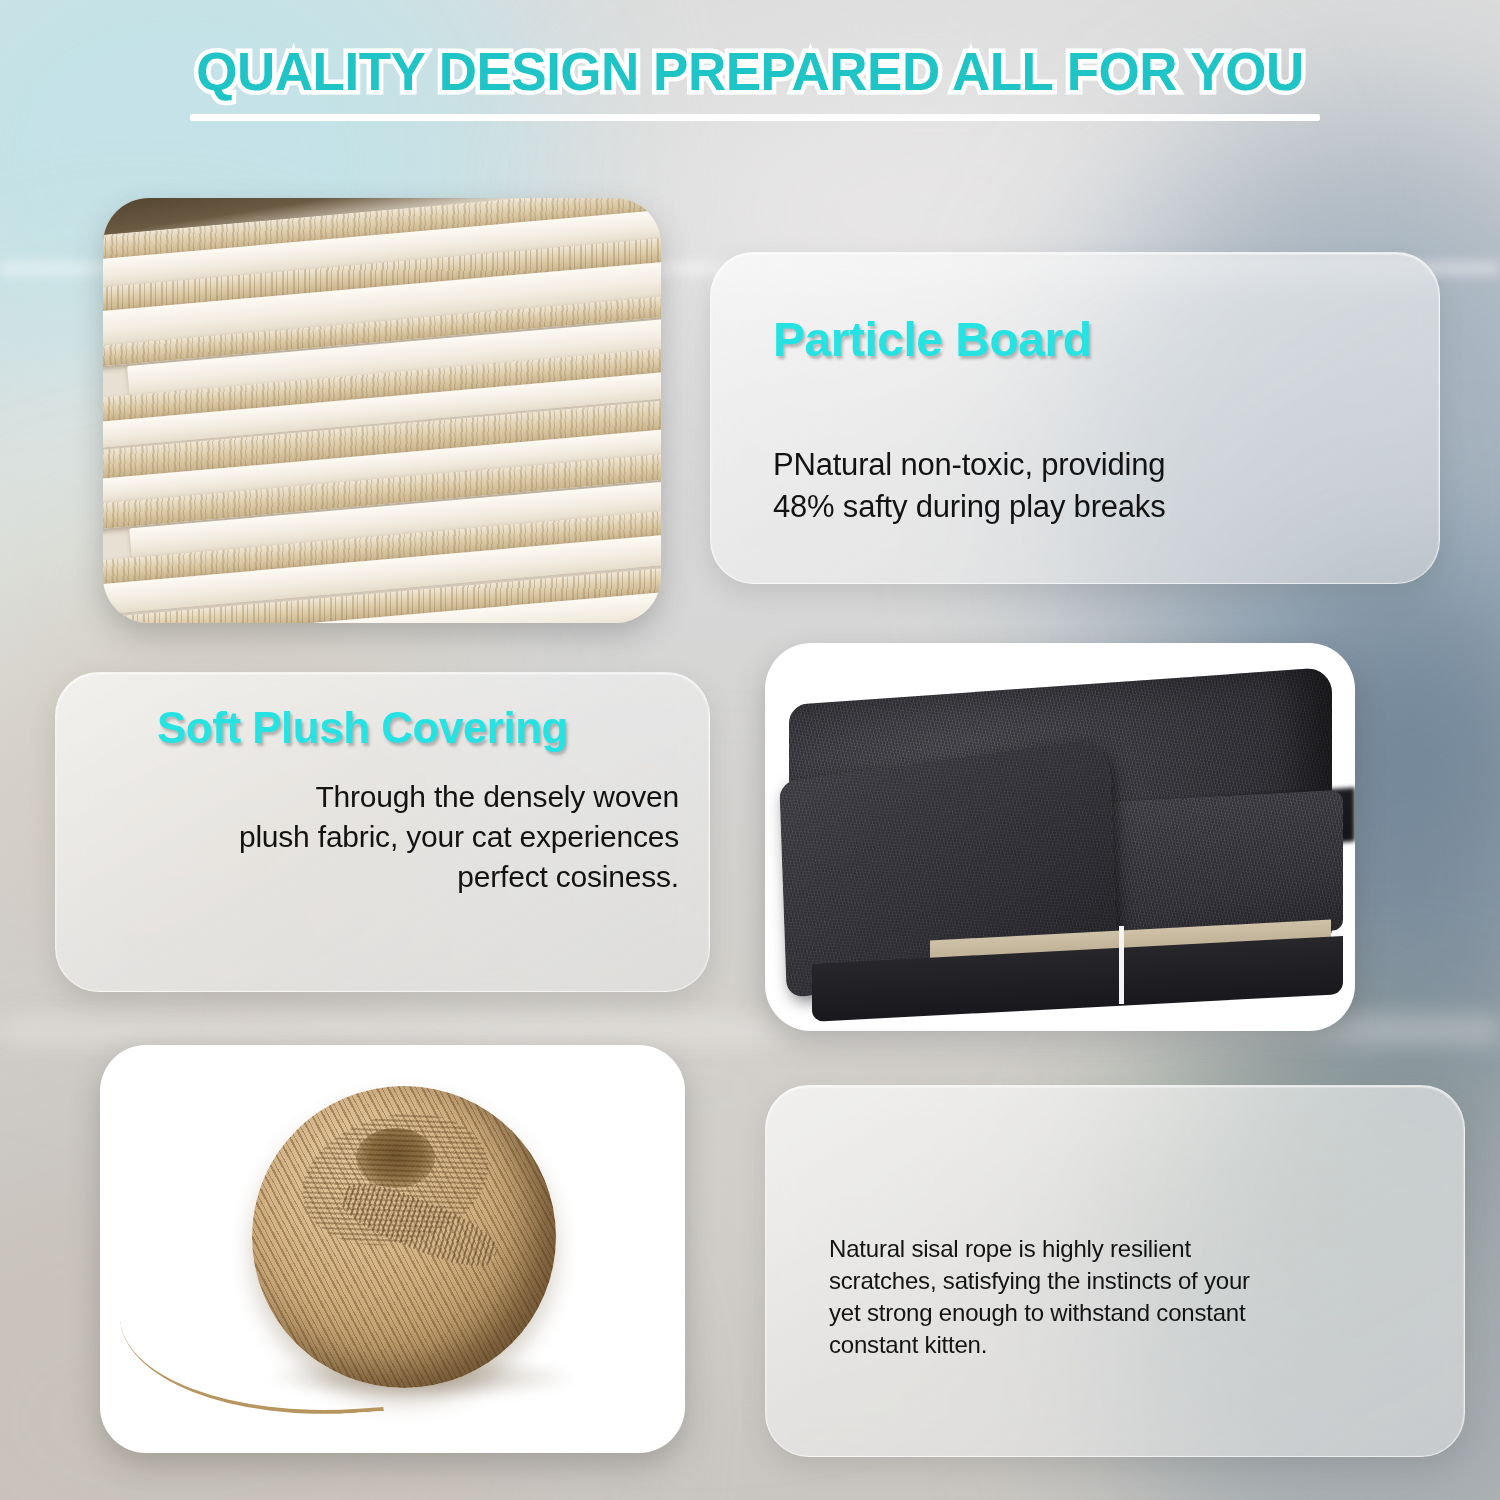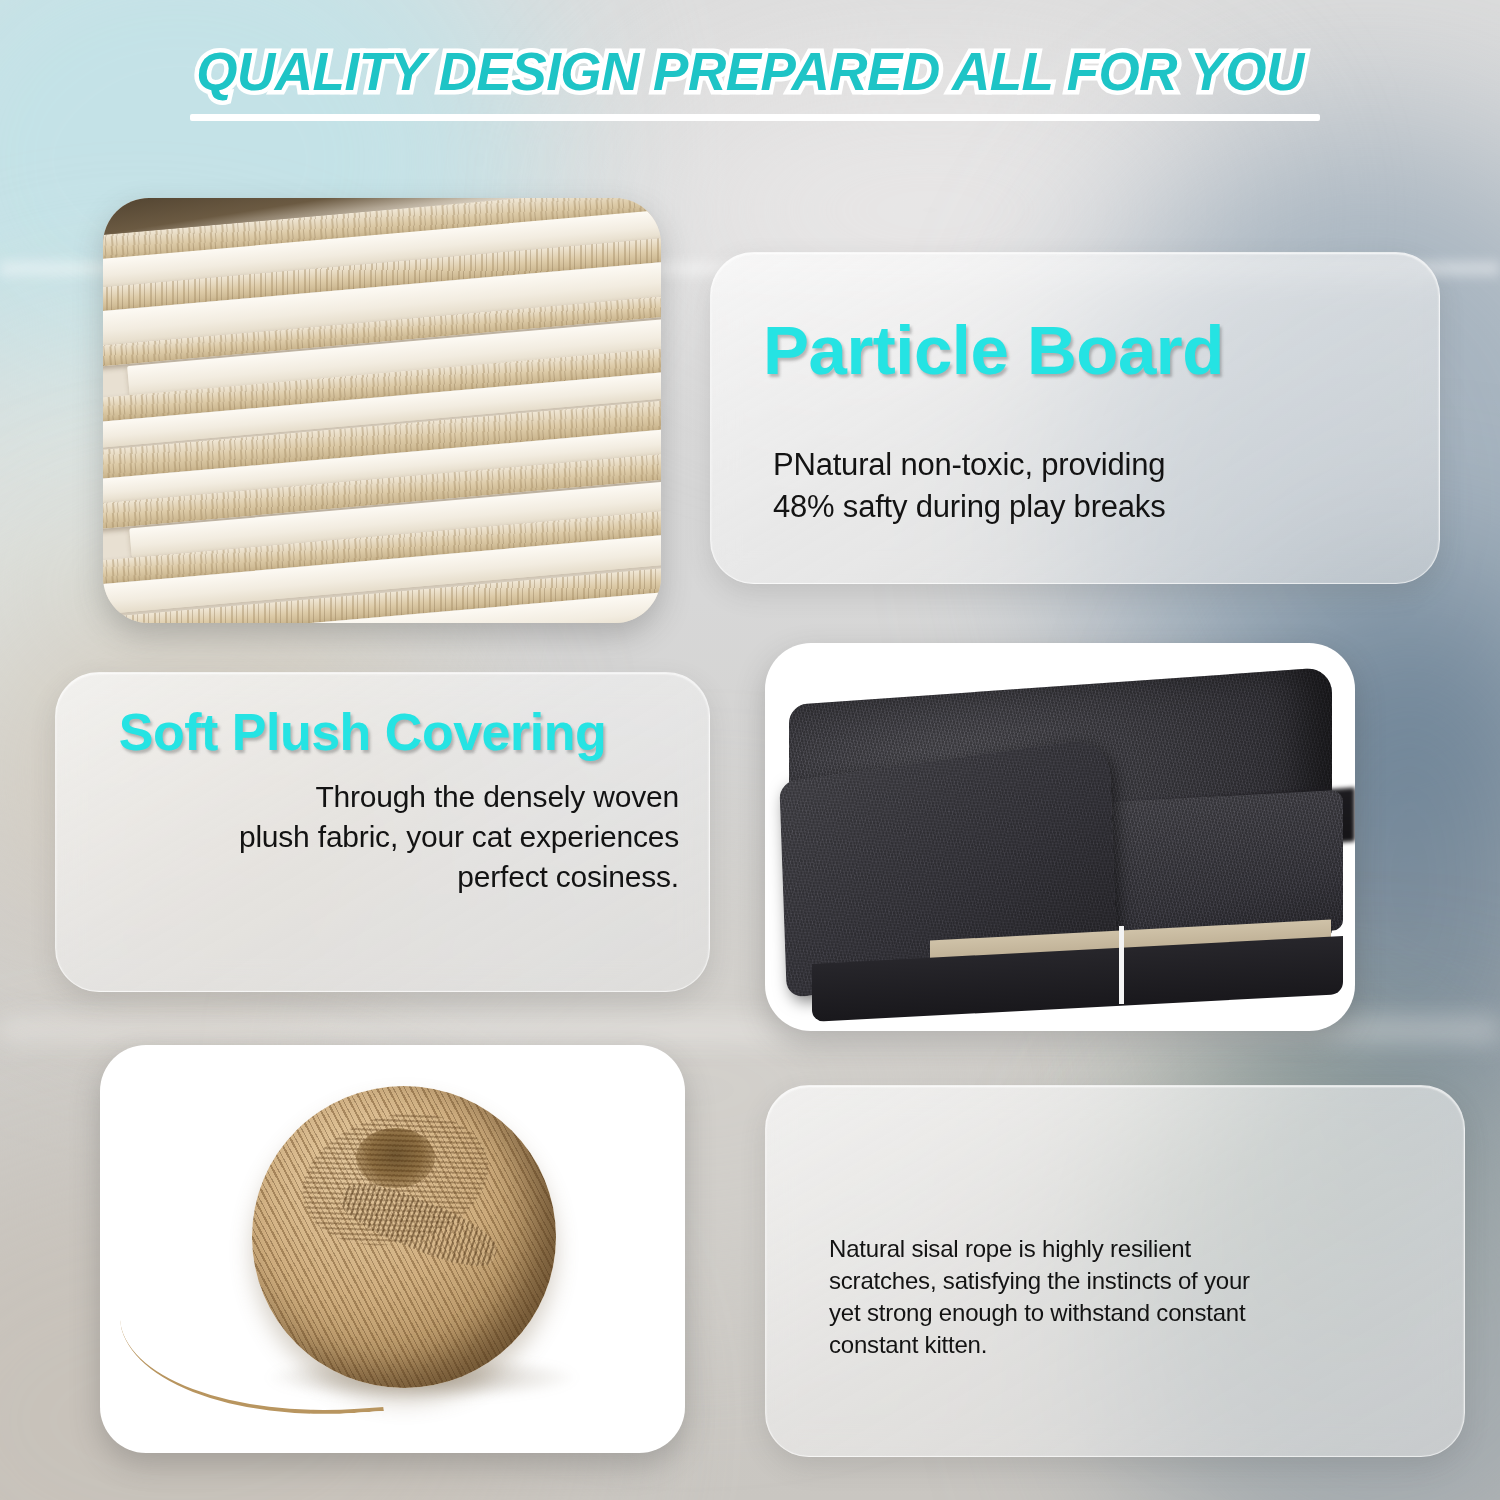--- a/index.html
+++ b/index.html
@@ -53,21 +53,20 @@
   .bg-seam2 {
     position:absolute; left:0; right:0; top:1010px; height:40px;
     background:linear-gradient(180deg,rgba(255,255,255,0) 0%,rgba(250,248,246,.45) 50%,rgba(255,255,255,0) 100%);
     filter:blur(12px);
   }
 
   
   #header {
     position:absolute; left:0; right:0; top:44px;
     text-align:center;
-    font-style:italic;
   }
   #header-title {
     display:inline-block;
     font-size:53px;
     font-weight:bold;
     letter-spacing:-0.5px;
     color:#1ec4c6;
     -webkit-text-stroke:9px #ffffff;
     paint-order:stroke fill;
     text-transform:uppercase;
@@ -104,27 +103,27 @@
     line-height:1.05;
   }
   .card-body {
     color:#131313;
     line-height:1.34;
     letter-spacing:-0.2px;
   }
 
   
   #card-particle { left:710px; top:252px; width:730px; height:332px; }
-  #card-particle .card-title { position:absolute; left:52px; top:62px; font-size:69px; }
+  #card-particle .card-title { position:absolute; left:62px; top:62px; font-size:48px; }
   #card-particle .card-body  { position:absolute; left:62px; top:143px; font-size:31px; width:620px;margin-top:48px; }
 
   
   #card-plush { left:55px; top:672px; width:655px; height:320px; }
   #card-plush .card-title { position:absolute; left:0; right:40px; top:32px;
-                            font-size:52px; text-align:center; }
+                            font-size:44px; text-align:center; }
   #card-plush .card-body  { position:absolute; left:40px; right:30px; top:104px;
                             font-size:30px; text-align:right; }
 
   
   #card-sisal { left:765px; top:1085px; width:700px; height:372px; }
   #card-sisal .card-title { position:absolute; left:63px; top:62px; font-size:52px; }
   #card-sisal .card-body  { position:absolute; left:63px; top:147px; font-size:24px; width:640px; }
 
   
   .photo-card {

